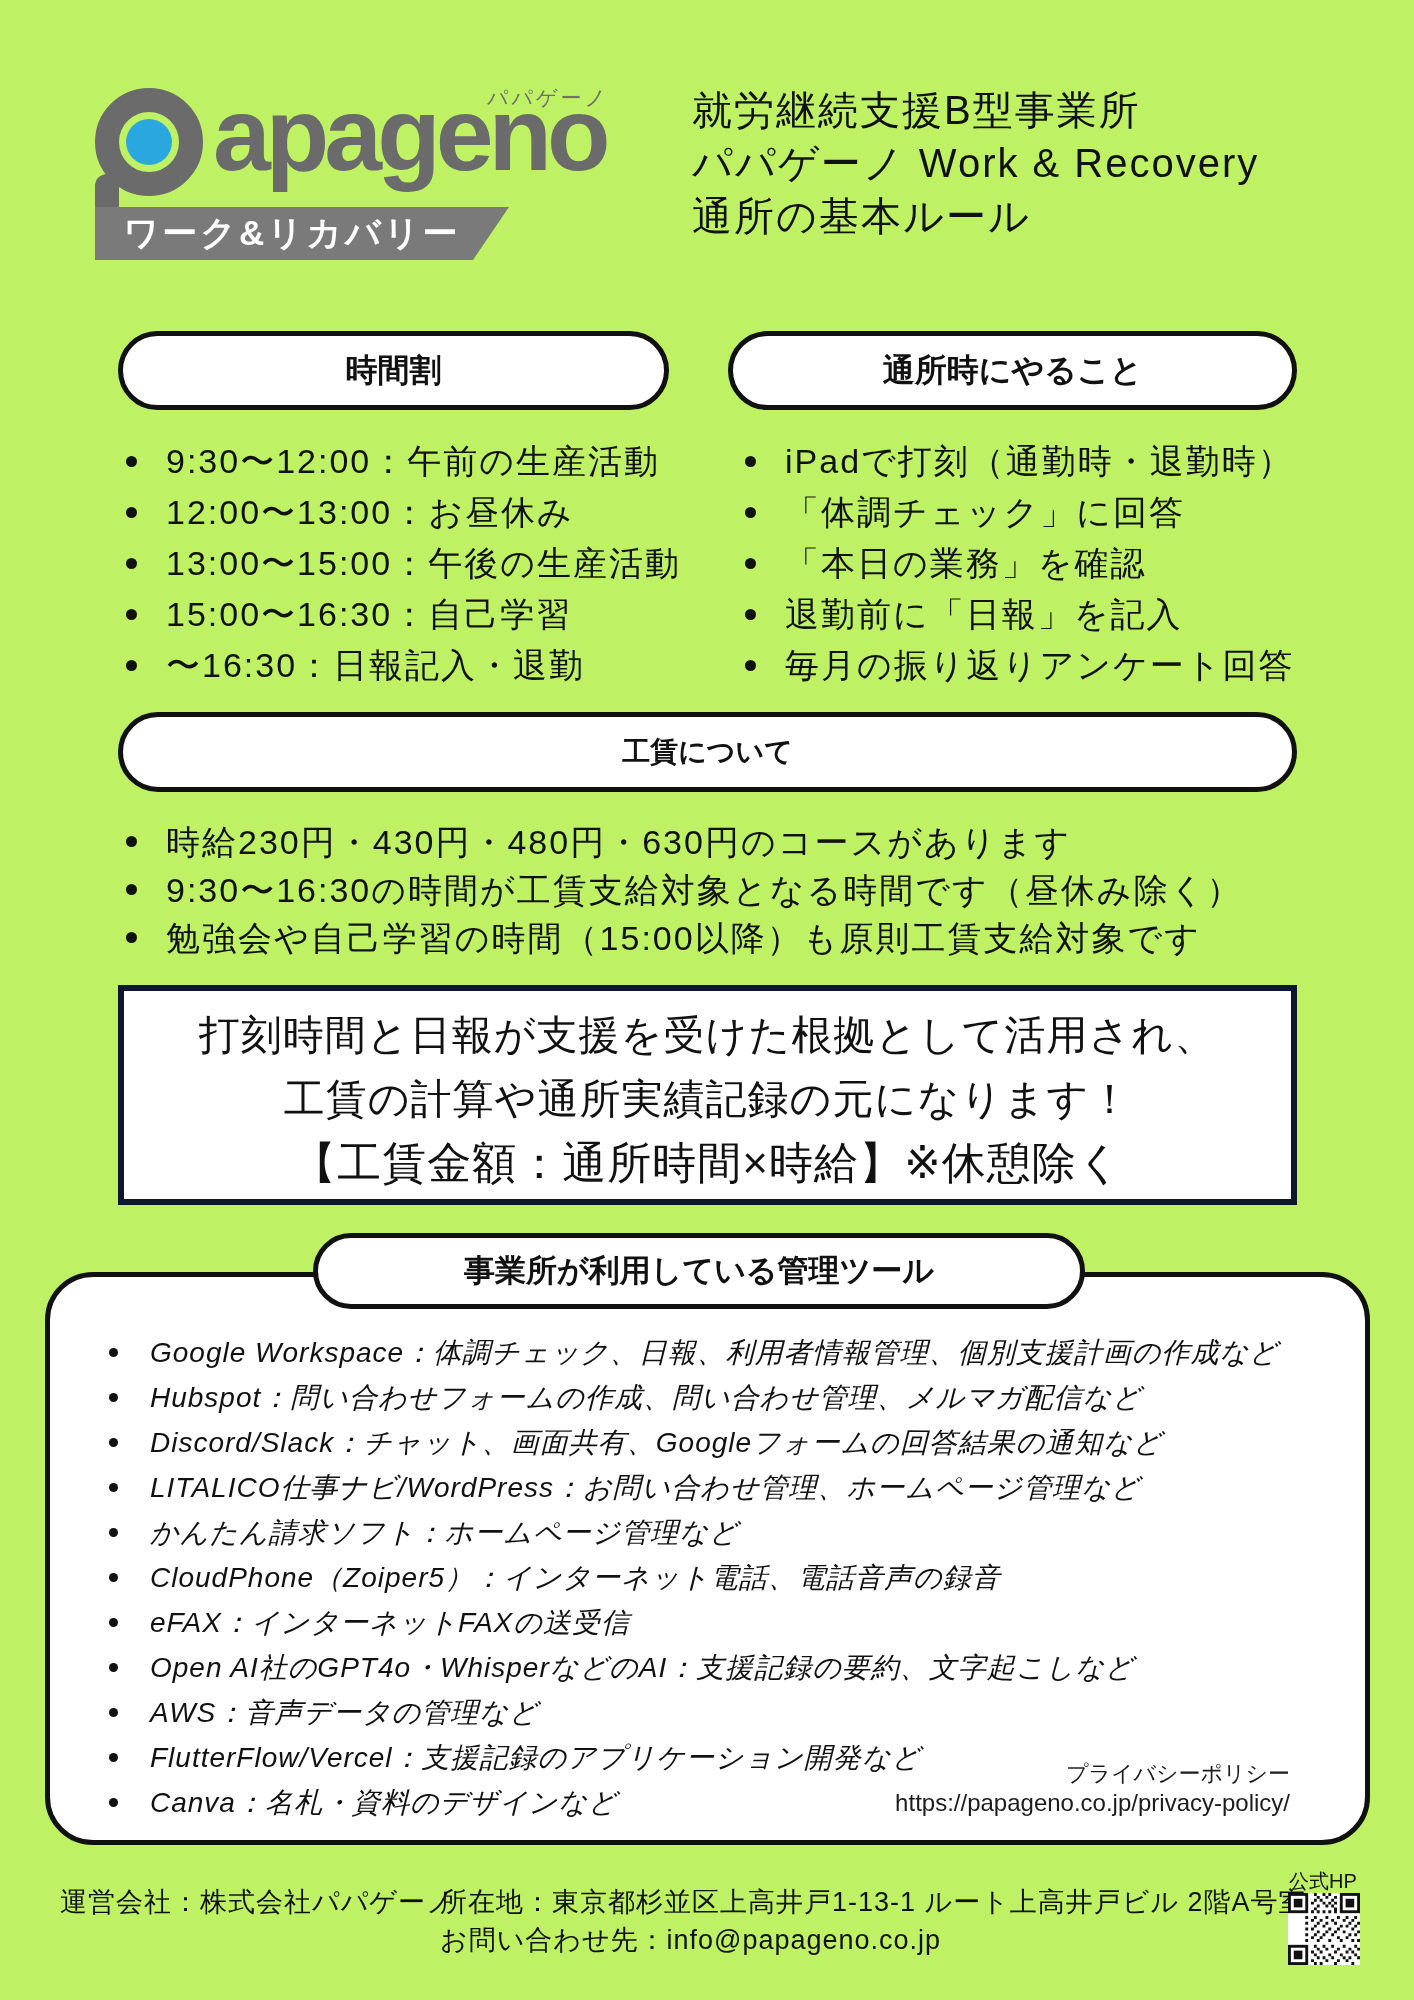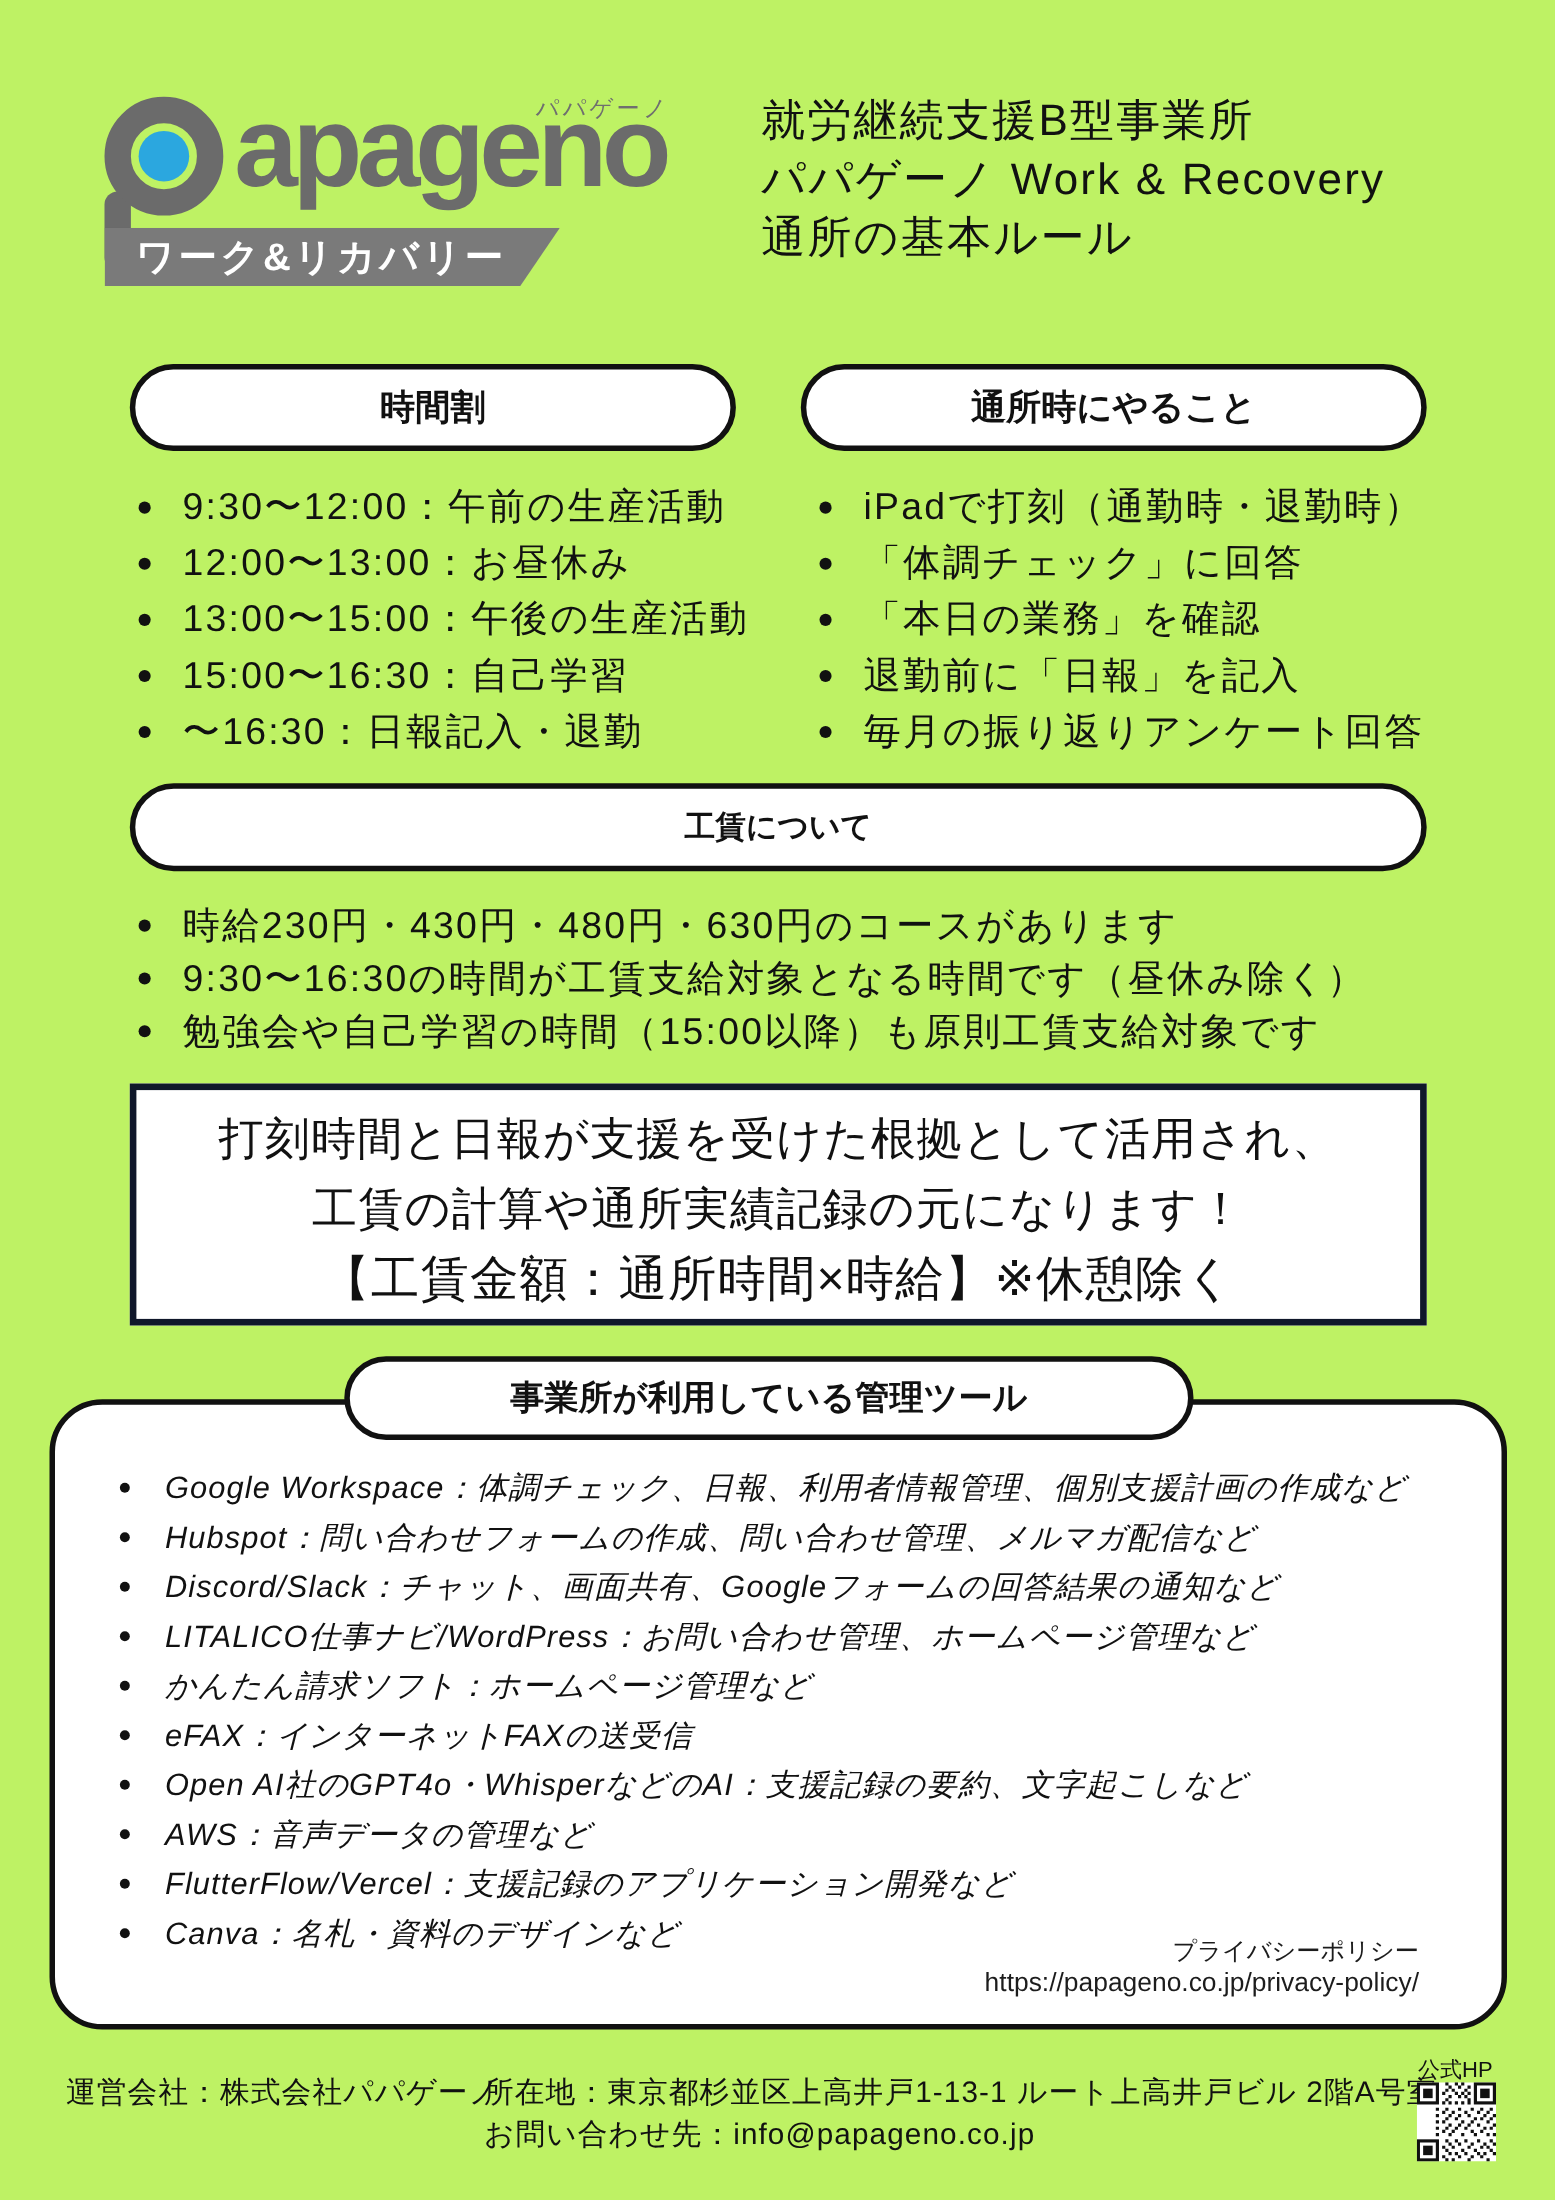--- a/index.html
+++ b/index.html
@@ -168,20 +168,24 @@
         <span class="dot"></span>
         <span>Discord/Slack：チャット、画面共有、Googleフォームの回答結果の通知など</span>
       </div>
     <div class="li">
         <span class="dot"></span>
         <span>LITALICO仕事ナビ/WordPress：お問い合わせ管理、ホームページ管理など</span>
       </div>
     <div class="li">
         <span class="dot"></span>
         <span>かんたん請求ソフト：ホームページ管理など</span>
+      </div>
+    <div class="li">
+        <span class="dot"></span>
+        <span>CloudPhone（Zoiper5）：インターネット電話、電話音声の録音</span>
       </div>
     <div class="li">
         <span class="dot"></span>
         <span>eFAX：インターネットFAXの送受信</span>
       </div>
     <div class="li">
         <span class="dot"></span>
         <span>Open AI社のGPT4o・WhisperなどのAI：支援記録の要約、文字起こしなど</span>
       </div>
     <div class="li">

